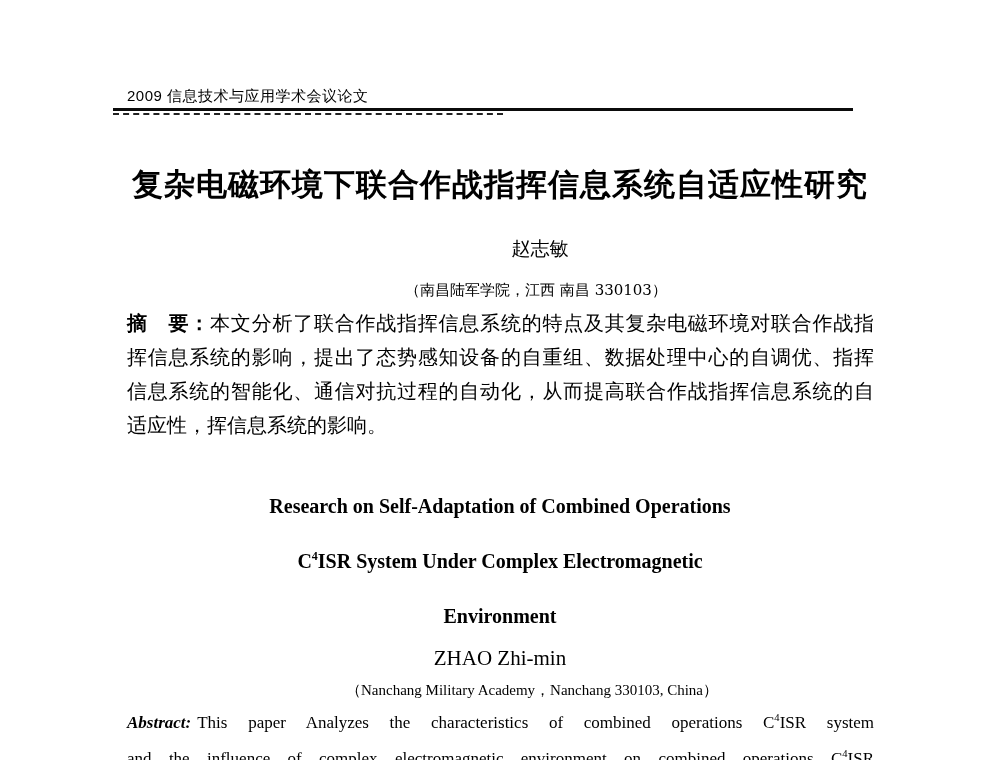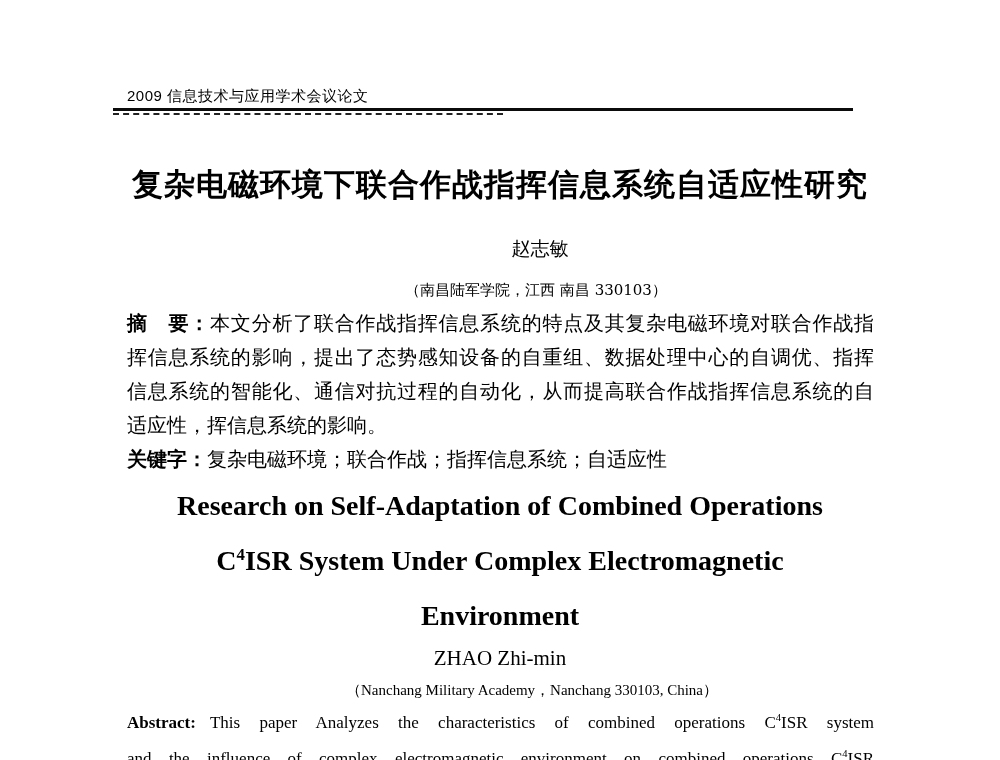--- a/index.html
+++ b/index.html
@@ -99,21 +99,21 @@
     font-family: "Liberation Sans", sans-serif;
     font-weight: 700;
   }
   .en-title {
     position: absolute;
     left: 0;
     width: 1000px;
     text-align: center;
     font-family: "Liberation Serif", serif;
     font-weight: 700;
-    font-size: 28px;
+    font-size: 20px;
     line-height: 30px;
     white-space: nowrap;
   }
   .en-title sup { font-size: 60%; line-height: 0; }
   .en-title-1 { top: 491px; }
   .en-title-2 { top: 546px; }
   .en-title-3 { top: 601px; }
   .en-author {
     position: absolute;
     left: 0;
@@ -141,42 +141,41 @@
     width: 747px;
     font-family: "Liberation Serif", serif;
     font-size: 17px;
     line-height: 26px;
     text-align: justify;
     text-align-last: justify;
   }
   .en-abs sup { font-size: 62%; line-height: 0; }
   .en-abs-1 { top: 710px; }
   .en-abs-2 { top: 746px; }
-  .en-label { font-weight: 700; margin-right: 14px; }
+  .en-label { font-weight: 700; margin-right: 6px; font-style: italic; }
 </style>
 </head>
 <body>
 
 <div class="page">
 
   <div class="header-label">2009 信息技术与应用学术会议论文</div>
   <div class="header-rule"></div>
   <div class="header-rule-dashes"></div>
 
   <h1 class="cn-title">复杂电磁环境下联合作战指挥信息系统自适应性研究</h1>
 
   <div class="cn-author">赵志敏</div>
   <div class="cn-affil">（南昌陆军学院，江西 南昌 330103）</div>
 
   <div class="cn-abstract">
     <div class="abs-line fill"><span class="cn-label">摘　要：</span><span>本文分析了联合作战指挥信息系统的特点及其复杂电磁环境对联合作战指</span></div>
     <div class="abs-line fill">挥信息系统的影响，提出了态势感知设备的自重组、数据处理中心的自调优、指挥</div>
     <div class="abs-line fill">信息系统的智能化、通信对抗过程的自动化，从而提高联合作战指挥信息系统的自</div>
     <div class="abs-line">适应性，挥信息系统的影响。</div>
-    <div class="abs-line"><span class="cn-label">关键字：</span><span>复杂电磁环境；联合作战；指挥信息系统；自适应性</span></div>
   </div>
 
   <div class="en-title en-title-1">Research on Self-Adaptation of Combined Operations</div>
   <div class="en-title en-title-2"><span>C</span><sup>4</sup><span>ISR System Under Complex Electromagnetic</span></div>
   <div class="en-title en-title-3">Environment</div>
 
   <div class="en-author">ZHAO Zhi-min</div>
   <div class="en-affil">（Nanchang Military Academy，Nanchang 330103, China）</div>
 
   <div class="en-abs en-abs-1"><span class="en-label">Abstract:</span><span>This paper Analyzes the characteristics of combined operations C</span><sup>4</sup><span>ISR system</span></div>

